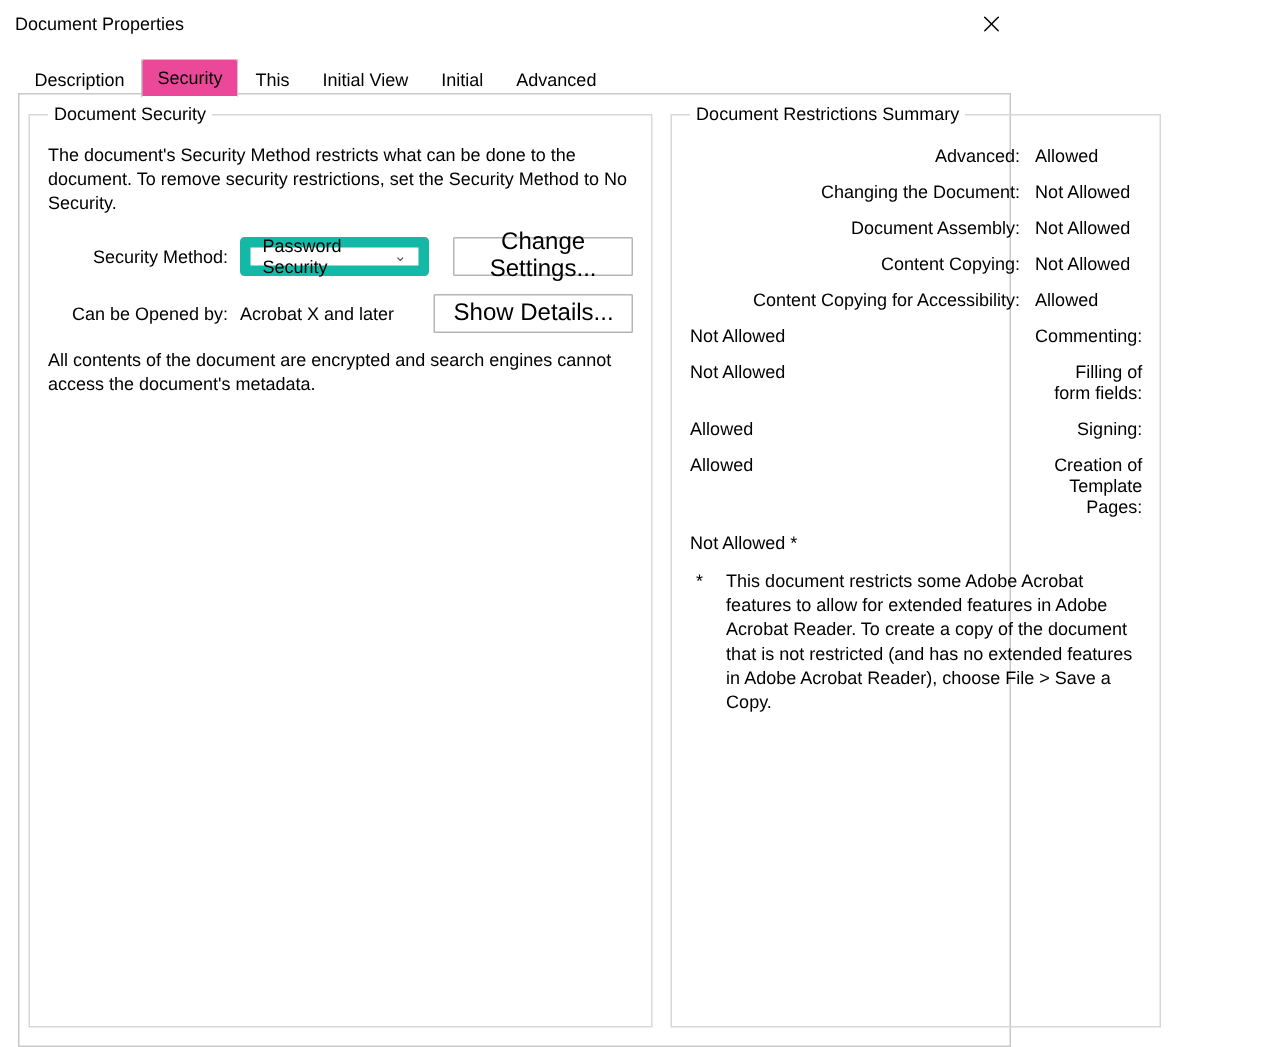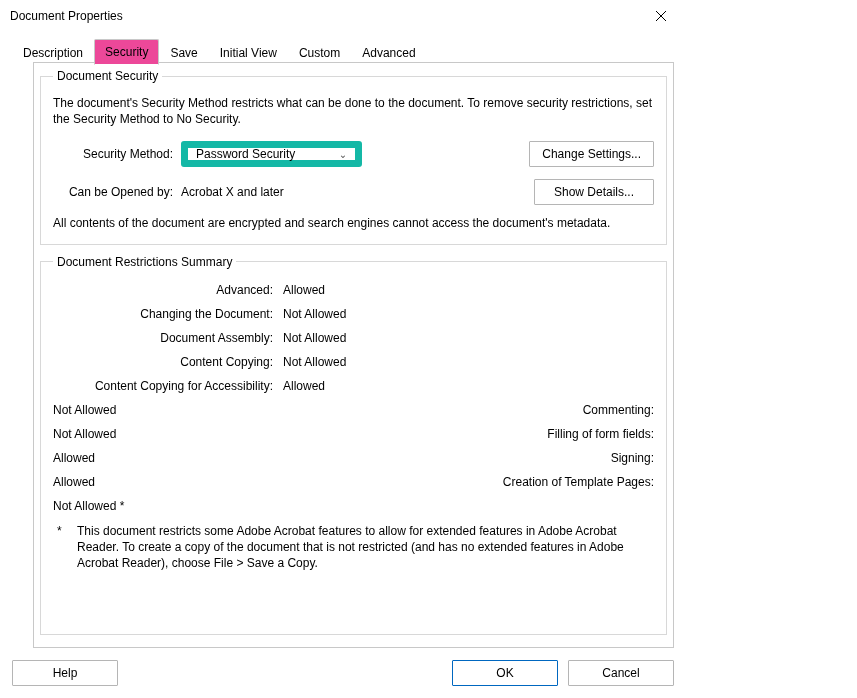--- a/index.html
+++ b/index.html
@@ -65,25 +65,23 @@
   .tab.active {
     border: 1px solid #c8c8c8;
     border-bottom: 1px solid #ffffff;
     background: #ec4899;
     border-radius: 2px 2px 0 0;
     color: #000;
   }
   .tabpanel {
     border: 1px solid #c8c8c8;
     flex: 1;
-    padding: 0 0 8px 0;
-    display: flex;
-    flex-direction: column;
+    padding: 0 16px 8px 0;
+    display: flex;
     background: #ffffff;
-    margin-left: 21px;
   }
   fieldset.group {
     border: 1px solid #d8d8d8;
     margin: 6px 6px 4px 6px;
     padding: 8px 12px 12px 12px;
   }
   fieldset.group > legend {
     font-size: 12px;
     padding: 0 4px;
     color: #000;
@@ -120,21 +118,21 @@
   }
   .chev {
     font-size: 10px;
     color: #555;
   }
   .btn {
     border: 1px solid #b5b5b5;
     background: #fff;
     border-radius: 1px;
     padding: 5px 12px;
-    font-size: 12px;
+    font-size: 16px;
     cursor: pointer;
     min-width: 120px;
     height: 26px;
     display: inline-flex;
     align-items: center;
     justify-content: center;
     font-family: inherit;
   }
   .btn.primary {
     border: 1px solid #0067c0;
@@ -186,23 +184,23 @@
         <line x1="10" y1="0" x2="0" y2="10" stroke="#000" stroke-width="1"></line>
       </svg>
     </div>
   </div>
 
   <div class="content">
 
     <div class="tabs">
       <div class="tab">Description</div>
       <div class="tab active">Security</div>
-      <div class="tab">Save</div>
+      <div class="tab">This</div>
       <div class="tab">Initial View</div>
-      <div class="tab">Custom</div>
+      <div class="tab">Initial</div>
       <div class="tab">Advanced</div>
     </div>
 
     <div class="tabpanel">
 
       <fieldset class="group">
         <legend>Document Security</legend>
 
         <div class="desc">The document's Security Method restricts what can be done to the document. To remove security restrictions, set the Security Method to No Security.</div>
 
@@ -263,20 +261,14 @@
         <div class="footnote">
           <div class="asterisk">*</div>
           <div>This document restricts some Adobe Acrobat features to allow for extended features in Adobe Acrobat Reader. To create a copy of the document that is not restricted (and has no extended features in Adobe Acrobat Reader), choose File &gt; Save a Copy.</div>
         </div>
       </fieldset>
 
     </div>
 
   </div>
 
-  <div class="bottombar">
-    <button class="btn">Help</button>
-    <div class="spacer"></div>
-    <button class="btn primary">OK</button>
-    <button class="btn">Cancel</button>
-  </div>
 
 </div>
 
 </body></html>

